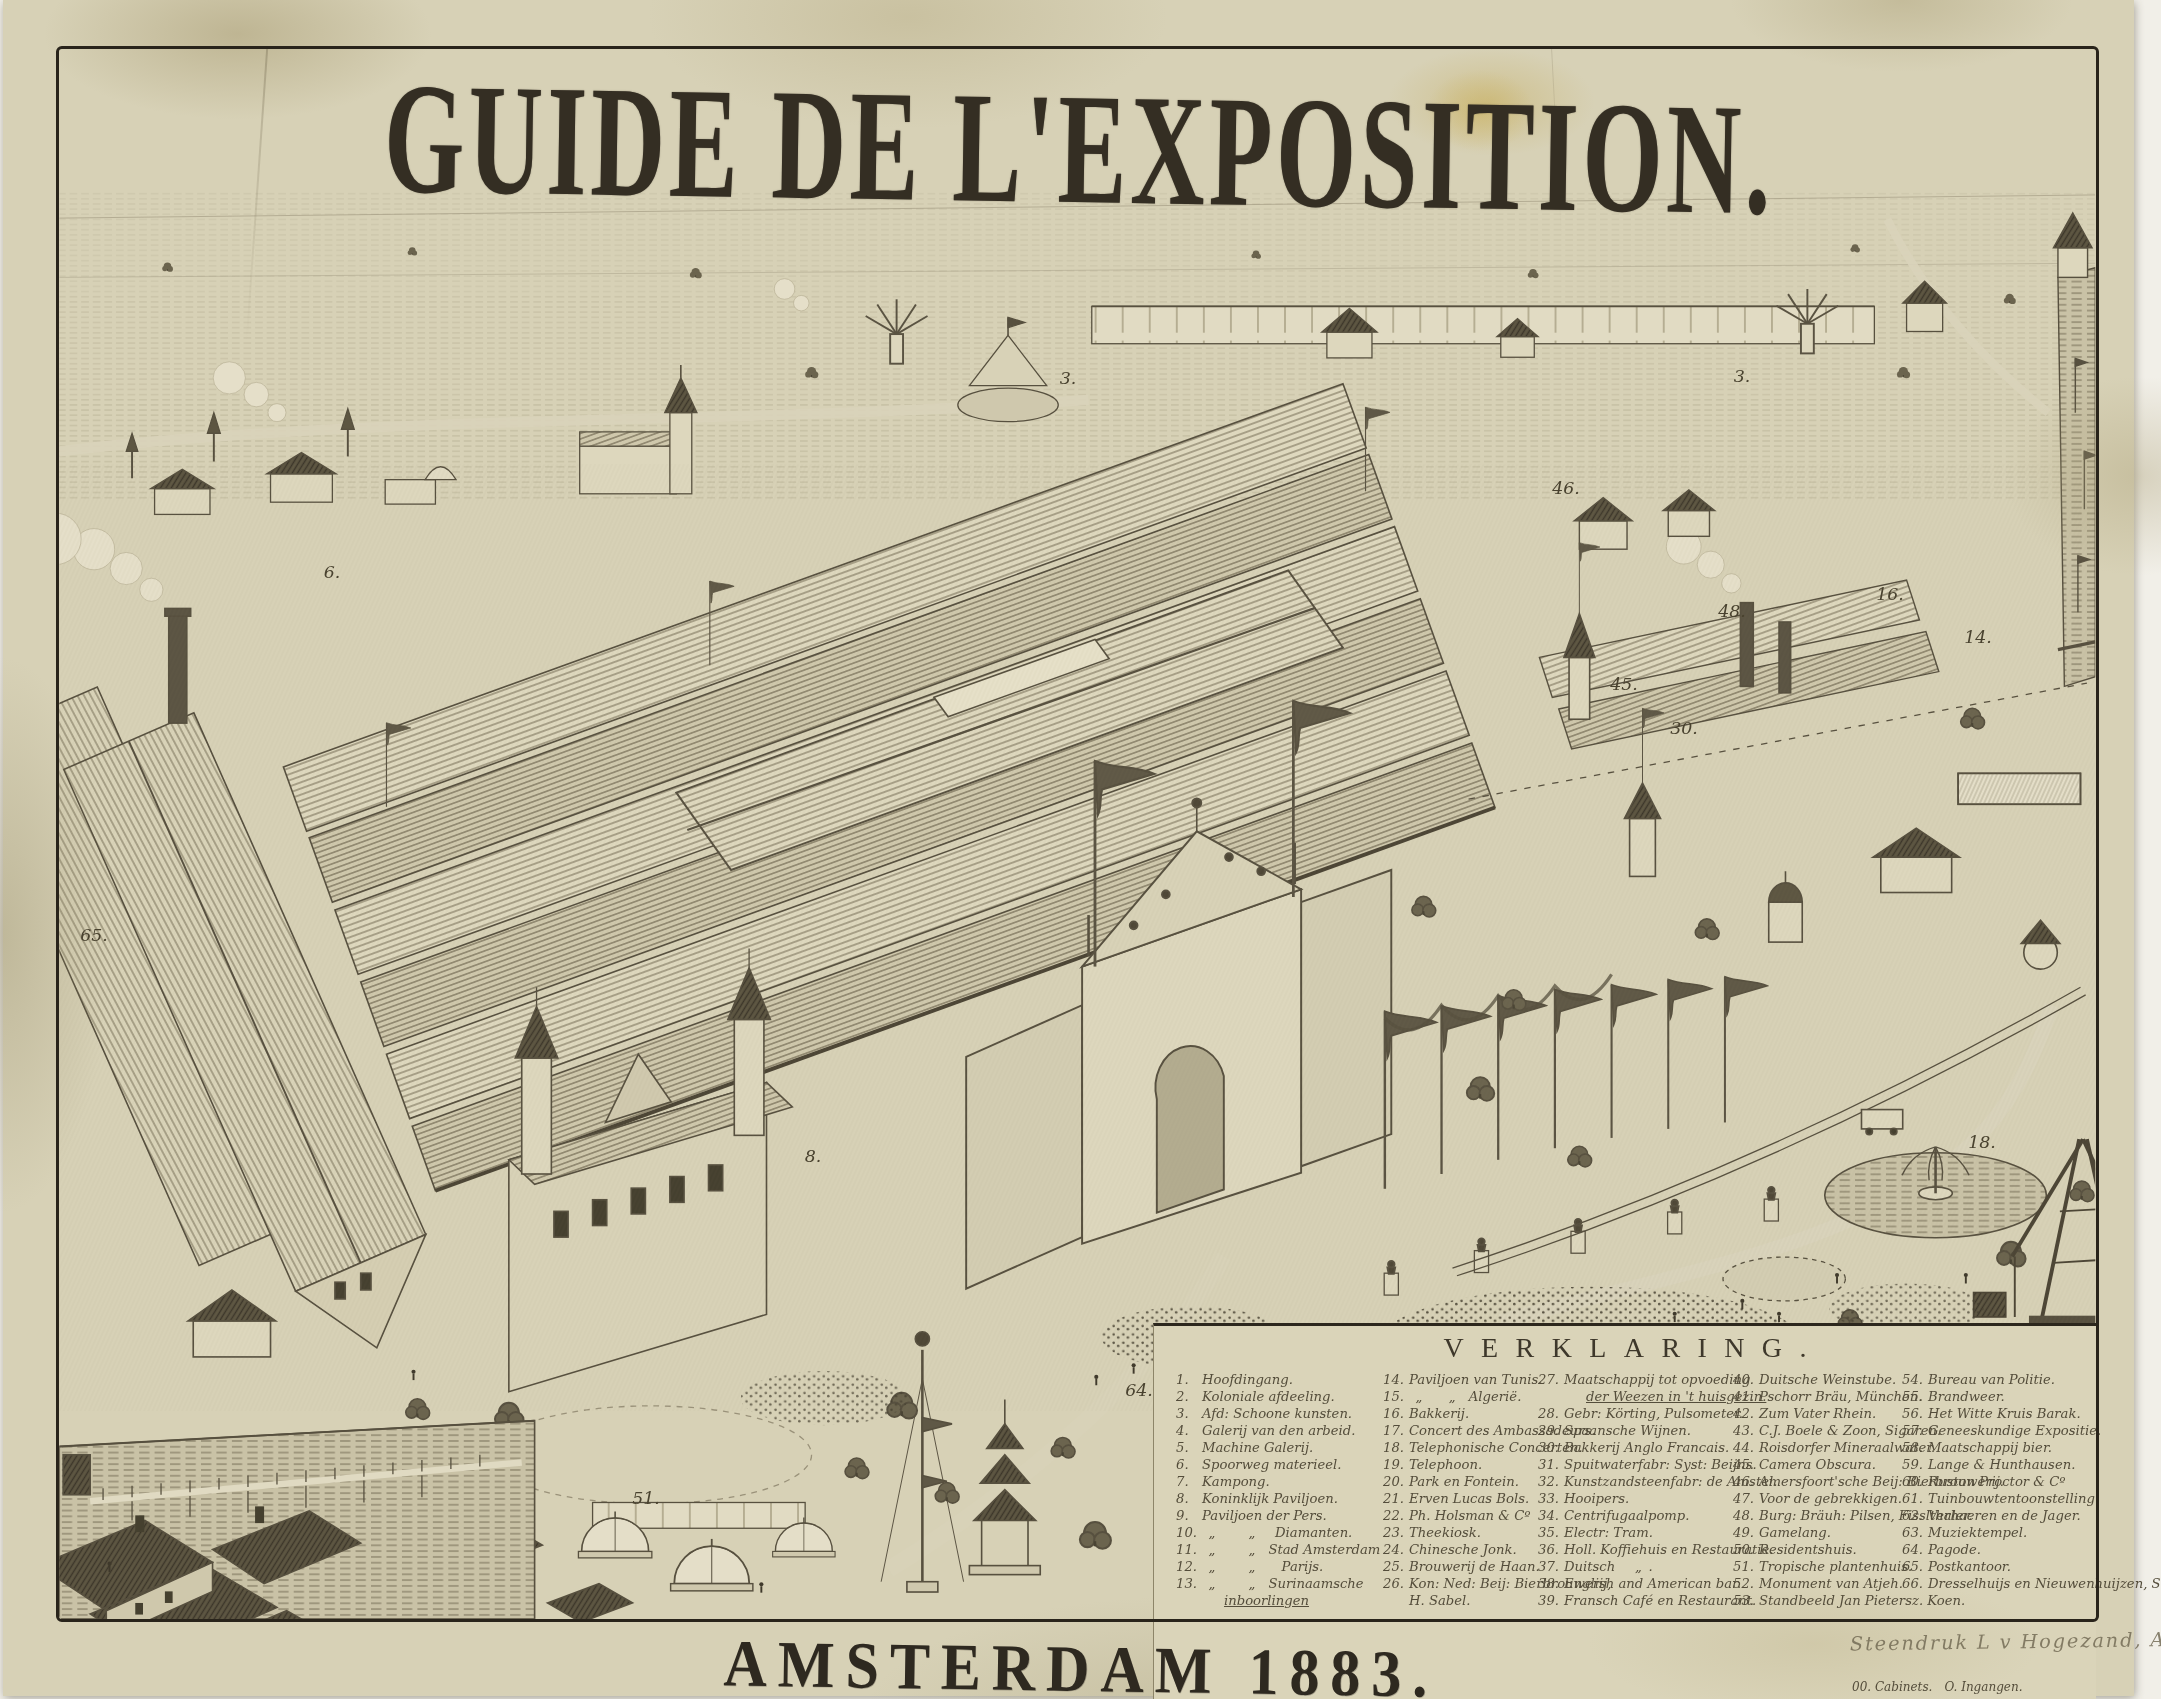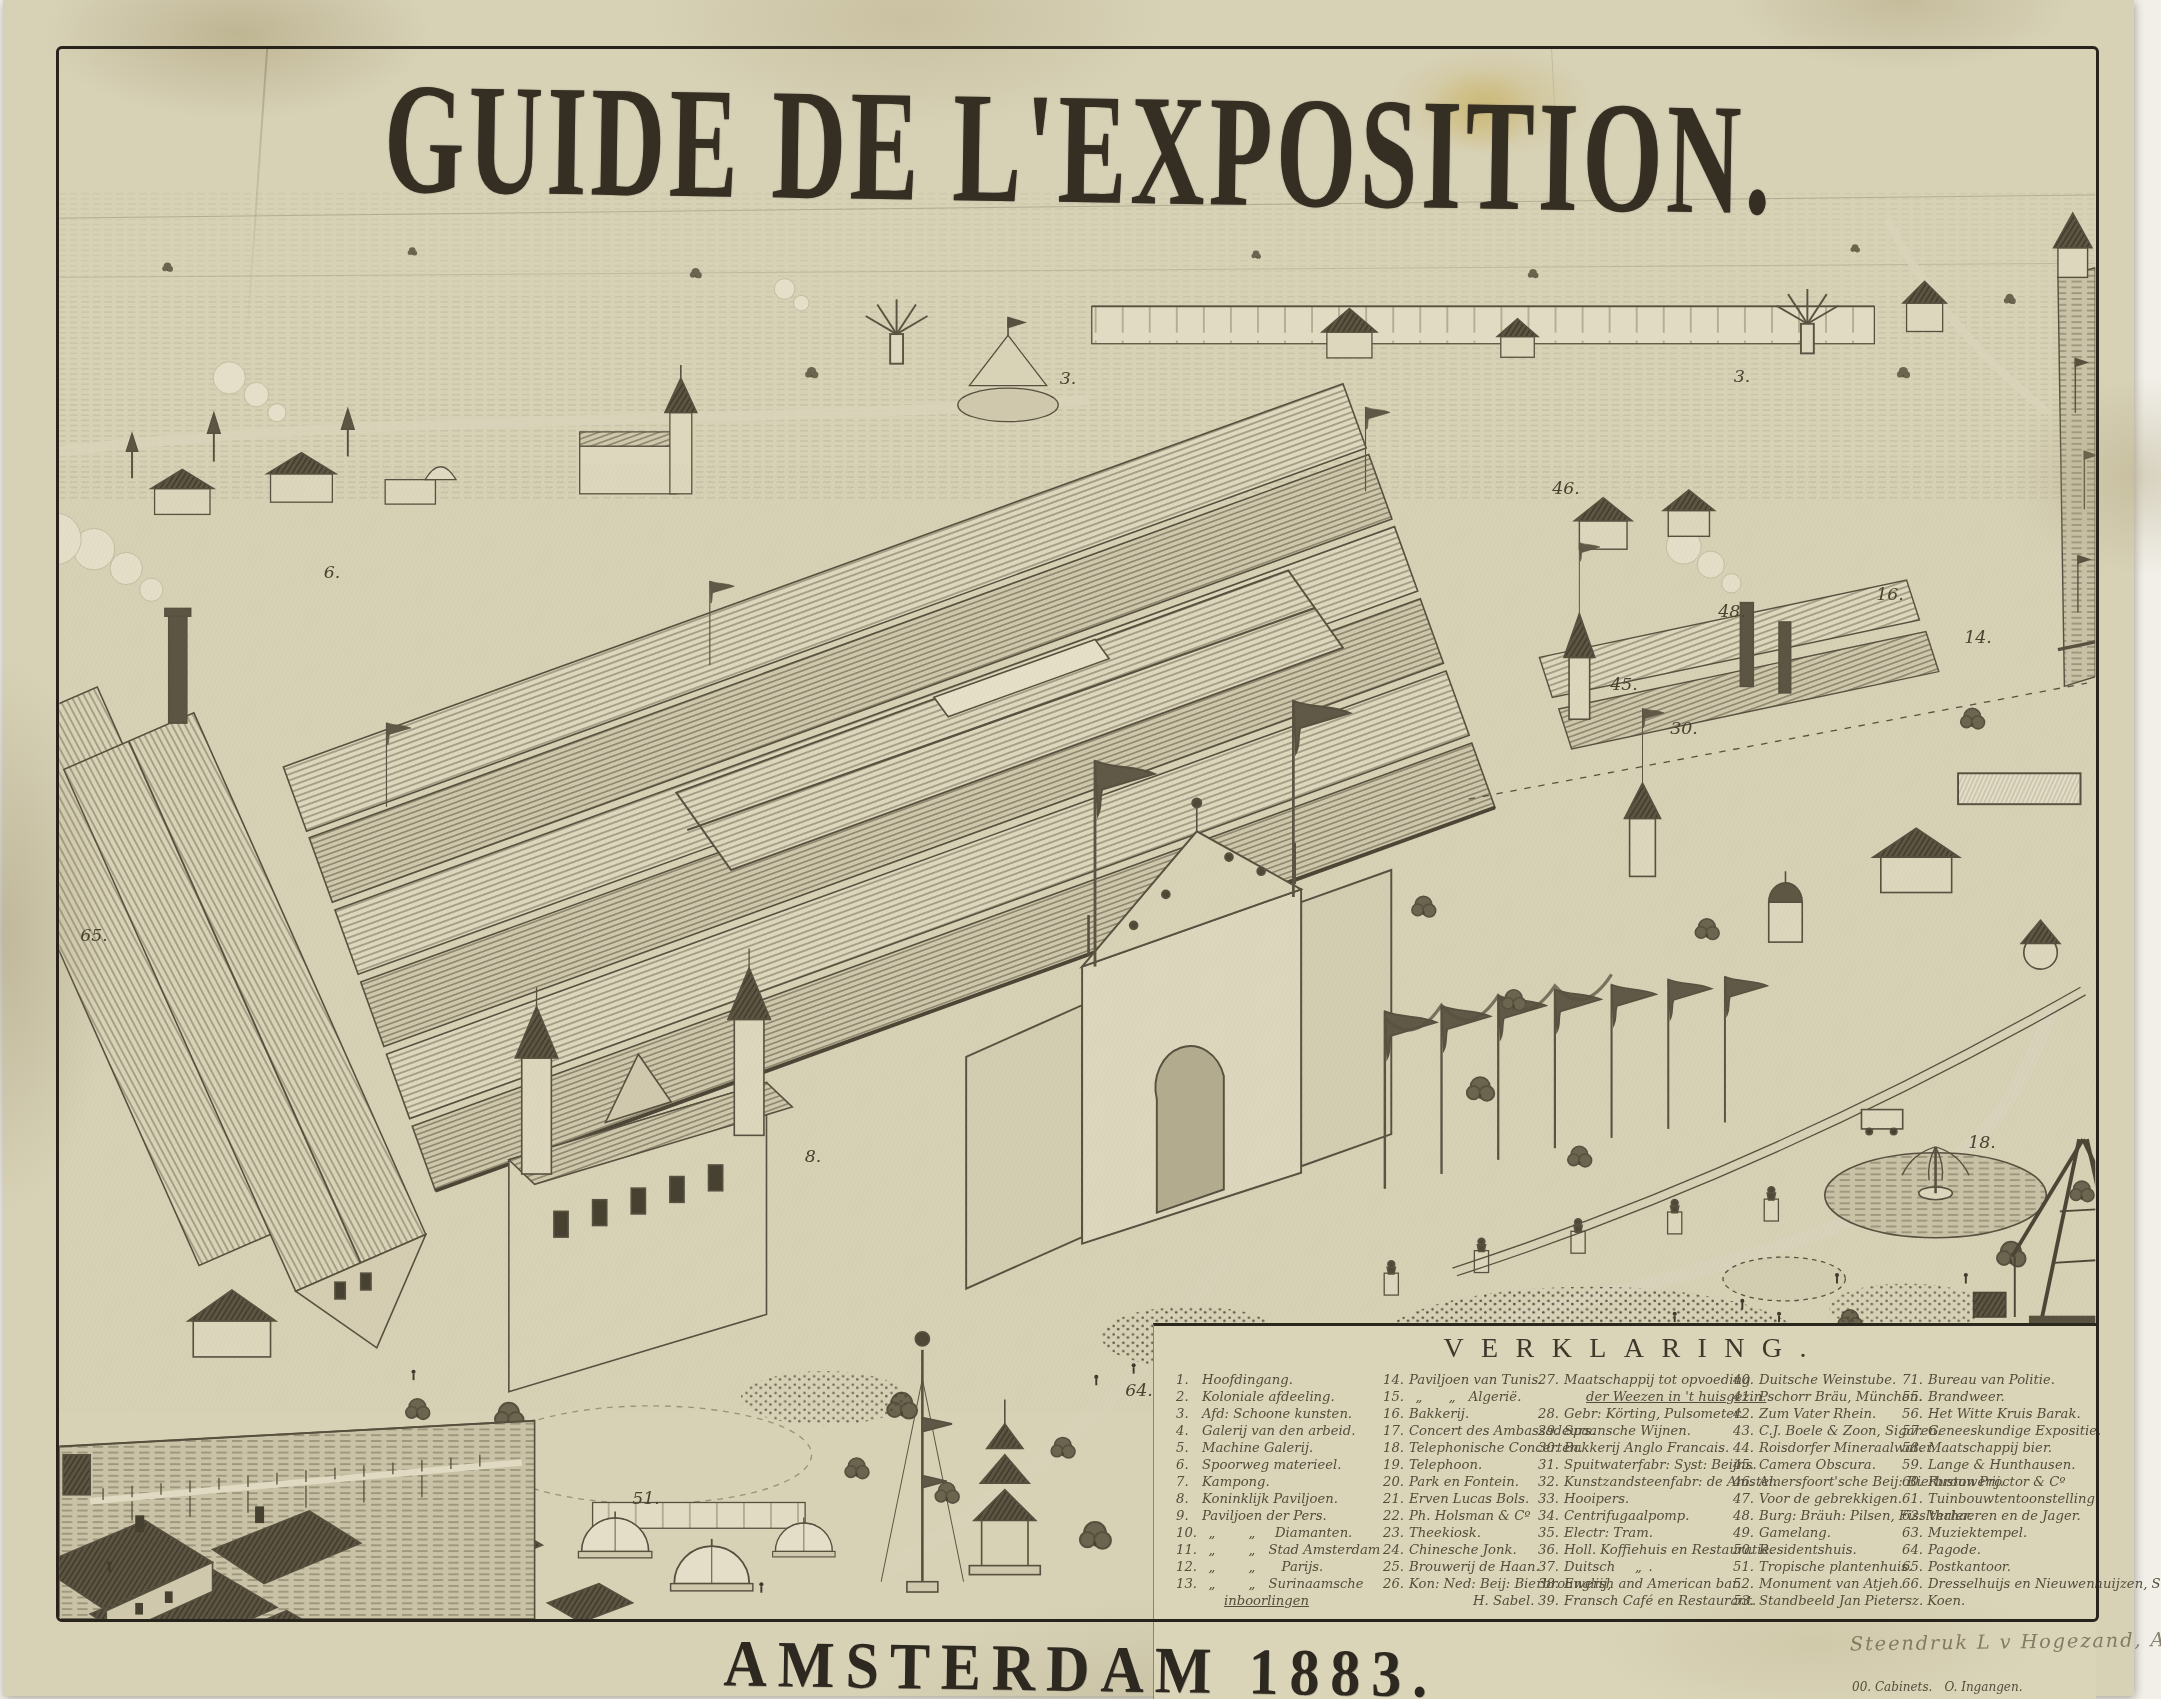--- a/index.html
+++ b/index.html
@@ -68,21 +68,21 @@
   }
   .lcol:nth-child(1){width:207px;}
   .lcol:nth-child(2){width:155px;}
   .lcol:nth-child(3){width:195px;}
   .lcol:nth-child(4){width:169px;}
   .lcol:nth-child(5){width:187px;}
   .lrow{display:flex;}
   .lnum{min-width:26px;flex:0 0 auto;}
   .ltext{flex:1 1 auto;}
   .lwrap{padding-left:22px;text-decoration:underline;}
-  .lwrap-r{text-align:center;padding-right:13px;}
+  .lwrap-r{text-align:left;padding-right:13px;}
   .legend-note{
     position:absolute;left:698px;bottom:6.4px;
     font-family:"DejaVu Serif",serif;font-style:italic;
     font-size:12px;color:#544d3b;
   }
   .bottom-caption{
     position:absolute;left:50%;top:1635px;margin:0;z-index:4;
     transform:translateX(-50%) rotate(0.9deg) scale(1,1.1);
     font-size:60px;font-weight:bold;letter-spacing:11px;white-space:nowrap;
     color:#2e2920;text-shadow:0.6px 0.6px 0 rgba(46,41,32,.3);
@@ -918,21 +918,21 @@
         </div>
         <div class="lrow">
           <span class="lnum">53.</span>
           <span class="ltext">
             <div>Standbeeld Jan Pietersz. Koen.</div>
           </span>
         </div>
       </div>
       <div class="lcol">
         <div class="lrow">
-          <span class="lnum">71.</span>
+          <span class="lnum">54.</span>
           <span class="ltext">
             <div>Bureau van Politie.</div>
           </span>
         </div>
         <div class="lrow">
           <span class="lnum">55.</span>
           <span class="ltext">
             <div>Brandweer.</div>
           </span>
         </div>

